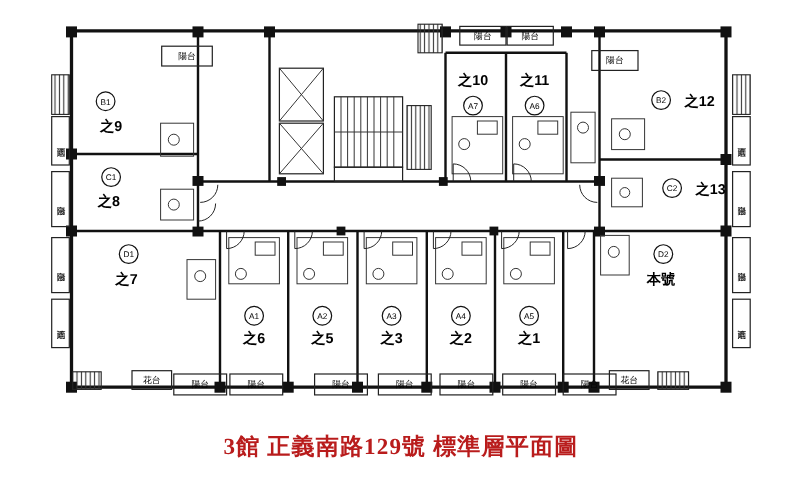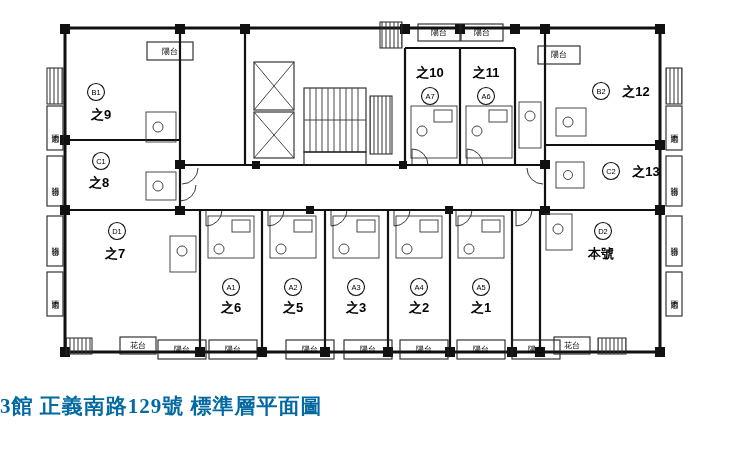--- a/index.html
+++ b/index.html
@@ -16,22 +16,22 @@
   .col  { fill:#111; stroke:none; }
   .hatchbox { fill:url(#hatch); stroke:#222; stroke-width:1; }
   text { fill:#000; font-family:"Liberation Sans", sans-serif; }
   .lbl-s { font-size:8px; text-anchor:middle; }
   .vtext { font-size:8px; text-anchor:middle; writing-mode:vertical-rl; text-orientation:upright; }
   .unit-num { font-size:13px; font-weight:bold; text-anchor:middle; }
   .unit-code { font-size:7.5px; text-anchor:middle; }
   .circ { stroke:#111; stroke-width:1.1; fill:none; }
   .plan-title {
     position:absolute; left:0; top:388px; width:729px; height:36px;
-    line-height:36px; font-size:21px; font-weight:bold;
-    color:#0369a1; font-family:"Liberation Serif", serif; letter-spacing:1px;
+    line-height:36px; text-align:center; font-size:21px; font-weight:bold;
+    color:#b91c1c; font-family:"Liberation Serif", serif; letter-spacing:1px;
   }
 </style>
 </head>
 <body>
 
 <div class="page">
   <svg width="729" height="390" viewBox="0 0 729 390">
     <defs>
       <pattern id="hatch" width="4" height="4" patternUnits="userSpaceOnUse">
         <path d="M2,0 V4" stroke="#333" stroke-width="1"></path>

